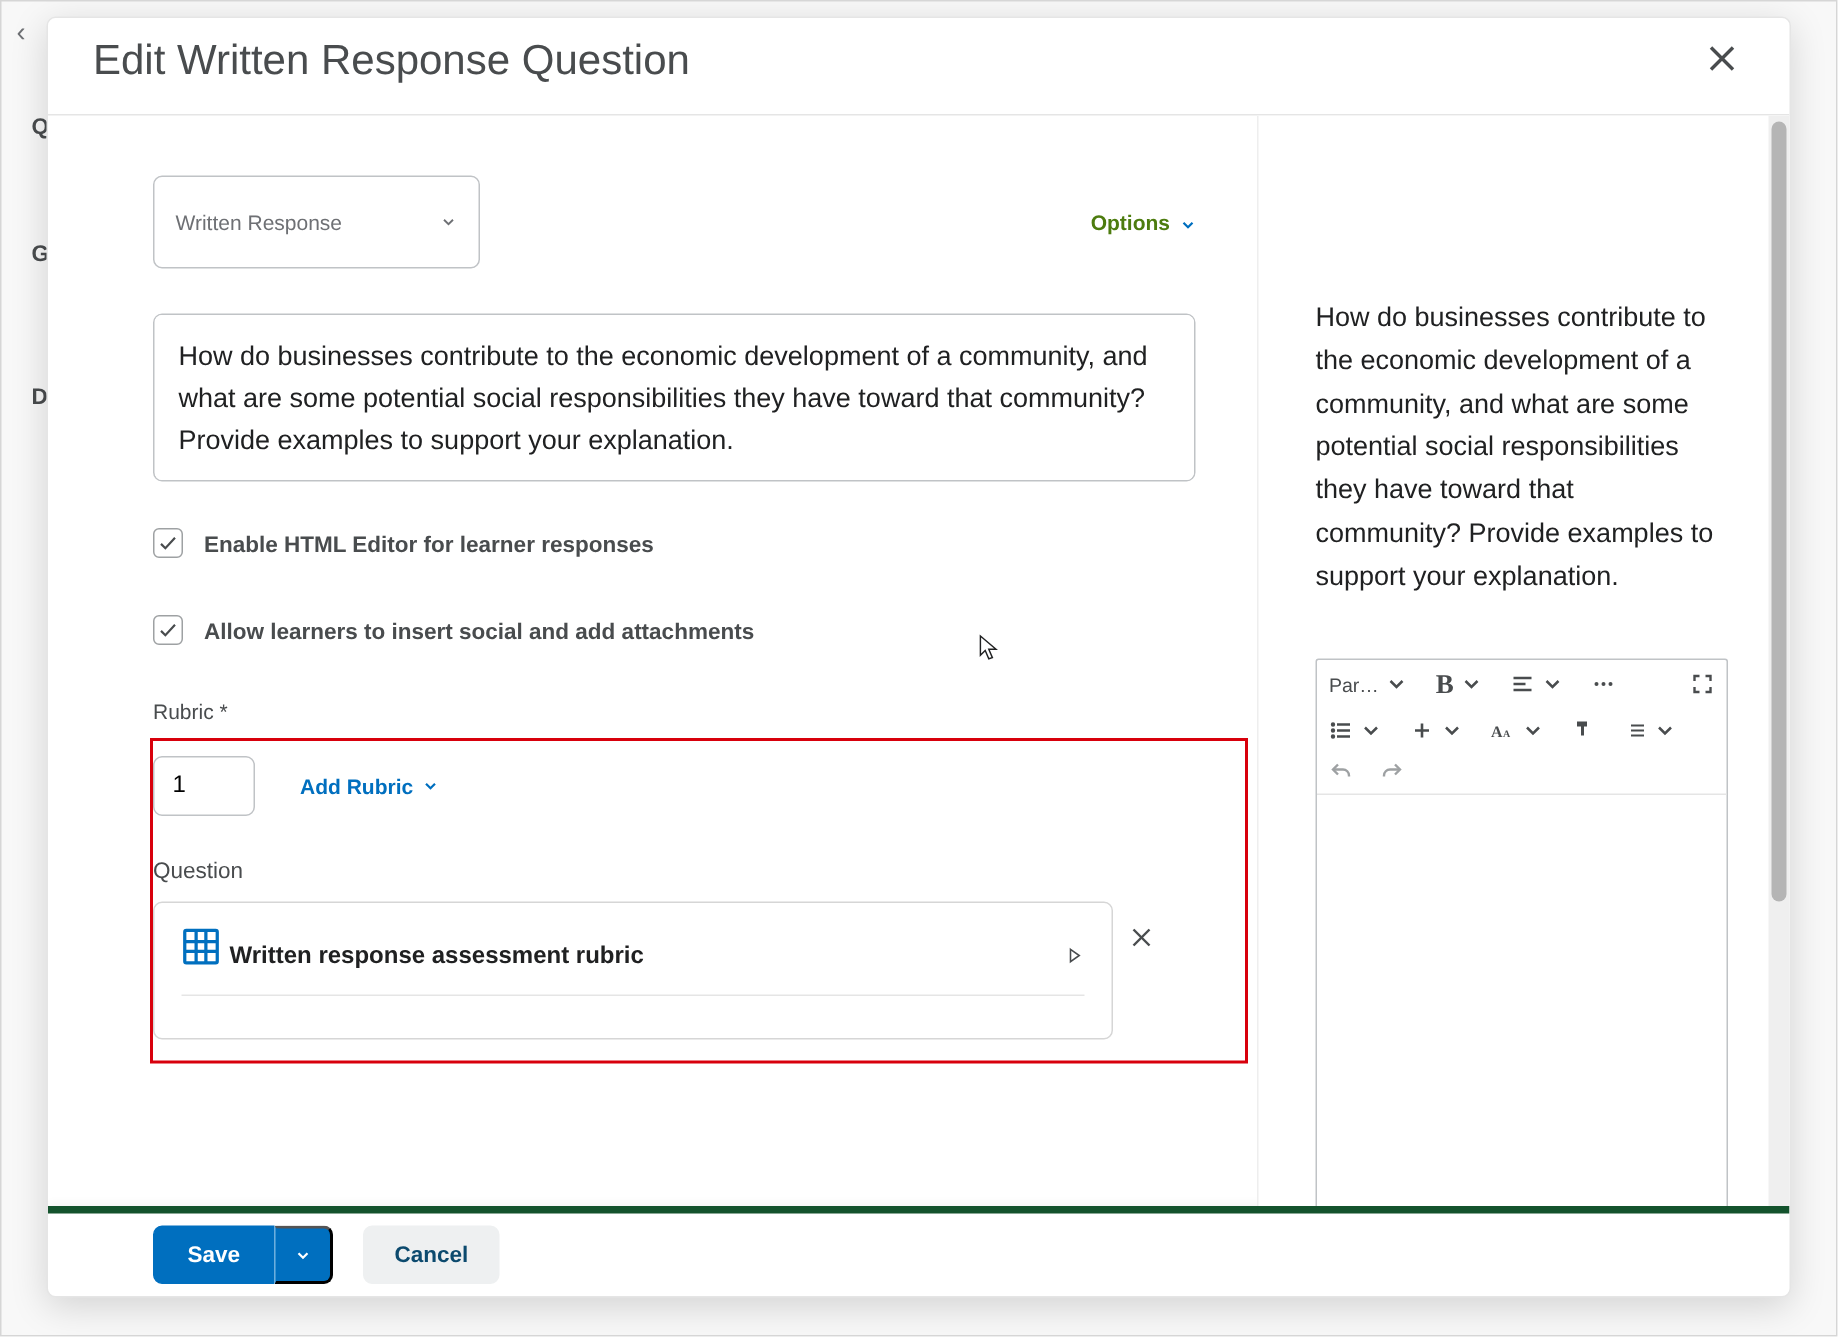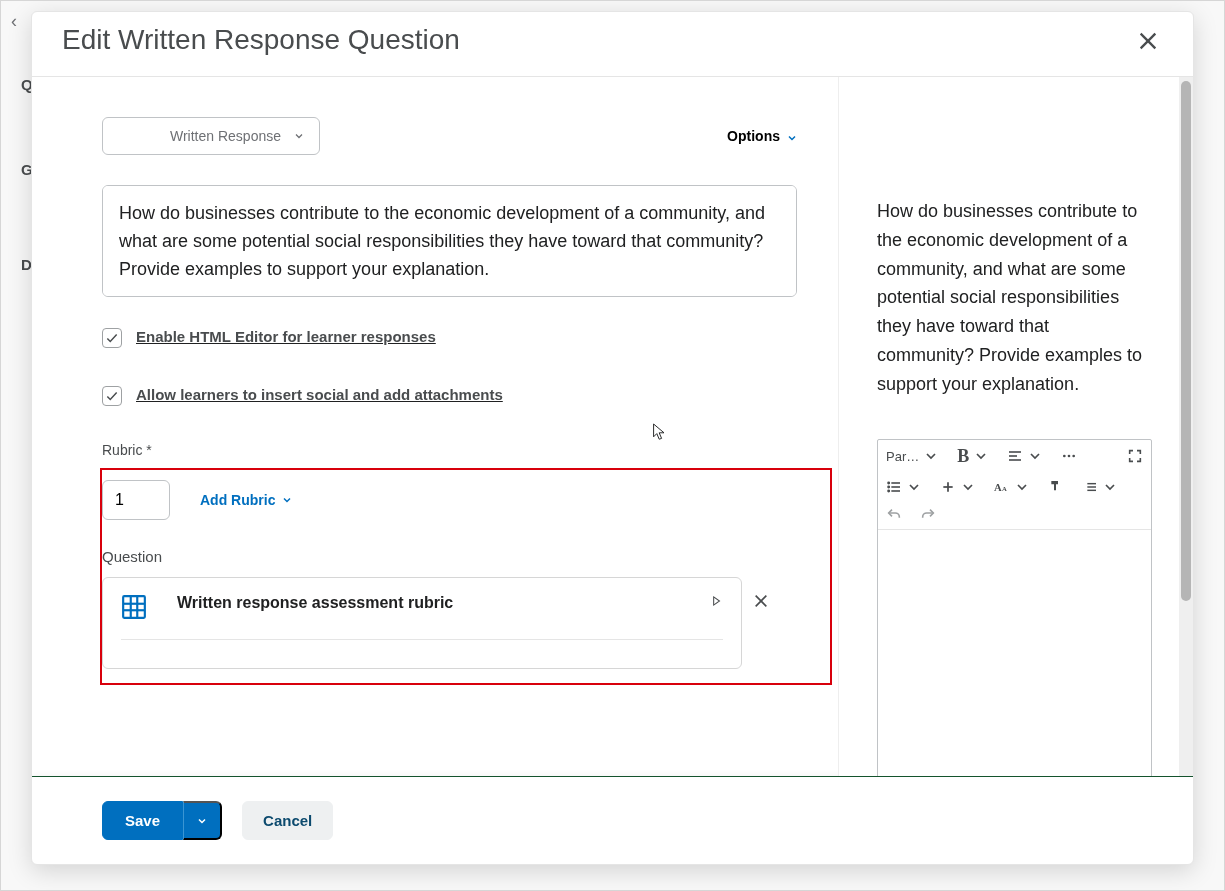--- a/index.html
+++ b/index.html
@@ -1,62 +1,62 @@
 <!DOCTYPE html>
 <html><head>
 <meta charset="utf-8">
 <style>
   * { box-sizing: border-box; }
   html, body { margin: 0; padding: 0; font-family: "Segoe UI", "Helvetica Neue", Arial, sans-serif; font-size: 14px; color: #202122; background: #f2f2f2; }
   .page-wrap { width: 1225px; height: 891px; position: relative; background: #f8f8f8; border: 1px solid #d6d6d6; overflow: hidden; }
   .page-bg-strip { position:absolute; left:10px; top:10px; color:#6e7074; font-size:18px;}
   .modal-backdrop { position: absolute; inset: 0; }
   .modal { position: absolute; left: 30px; right: 30px; top: 10px; bottom: 25px; background: #fff; border-radius: 6px; box-shadow: 0 6px 24px rgba(0,0,0,0.15); display: flex; flex-direction: column; overflow: hidden; border:1px solid #e5e5e5;}
-  .modal-header { display: flex; align-items: flex-end; justify-content: space-between; padding: 12px 30px 20px 30px; border-bottom: 1px solid #e5e5e5; }
+  .modal-header { display: flex; align-items: flex-start; justify-content: space-between; padding: 12px 30px 20px 30px; border-bottom: 1px solid #e5e5e5; }
   .modal-title { font-size: 28px; font-weight: 400; color: #494c4e; }
   .close-btn { background:none; border:none; cursor:pointer; padding:4px; color:#494c4e; }
   .close-btn svg { width:22px; height:22px; display:block; stroke:#494c4e; stroke-width:2.5; }
   .modal-body { flex:1; display:flex; overflow:hidden; }
   .editor-pane { flex:1; padding: 40px 40px 20px 70px; overflow-y:auto; position:relative; }
   .preview-pane { width: 355px; background:#fff; position:relative; overflow:hidden; border-left:1px solid #eee; padding: 0;}
   .preview-inner { position:absolute; inset:0; overflow:hidden; }
   .preview-scroll { position:absolute; right:0; top:0; bottom:0; width:14px; background:#efefef; }
   .preview-scroll-thumb { position:absolute; left:2px; right:2px; top:4px; height:520px; background:#b5b5b5; border-radius:5px;}
   .preview-content { padding: 120px 20px 20px 38px; font-size: 18px; line-height: 1.6; color:#202122; width: 330px; }
   .preview-editor-box { margin: 20px 0 0 38px; width: 275px; border:1px solid #c0c3c6; border-radius:2px; background:#fff; height: 390px; }
   .preview-toolbar { padding:6px 8px; border-bottom:1px solid #e5e5e5; display:flex; flex-wrap:wrap; gap:12px 18px; align-items:center; color:#494c4e;}
   .tb-item { display:inline-flex; align-items:center; gap:4px; color:#494c4e; }
   .tb-item svg { width:16px; height:16px; display:inline-block; }
   .tb-bold { font-weight:700; font-size:18px; font-family:Georgia, serif;}
   .tb-par { font-size:13px;text-align:right; }
   .row { display:flex; align-items:center; gap: 30px; margin-bottom: 30px; }
-  .type-select { display:flex; align-items:center; gap:12px; border:1px solid #c0c3c6; border-radius:6px; padding: 10px 14px; width: 218px; justify-content:flex-end; color:#6e7074; background:#fff;}
-  .options-link { margin-left:auto; color:#000000; font-weight:600; display:flex; align-items:flex-end; gap:6px; cursor:pointer;}
+  .type-select { display:flex; align-items:center; gap:12px; border:1px solid #c0c3c6; border-radius:6px; padding: 22px 14px; width: 218px; justify-content:space-between; color:#6e7074; background:#fff;}
+  .options-link { margin-left:auto; color:#4d7c0f; font-weight:600; display:flex; align-items:flex-end; gap:6px; cursor:pointer;}
   .label { font-size: 14px; color:#494c4e; margin-bottom: 10px; display:block;}
   .textarea { width: 695px; min-height: 112px; border:1px solid #c0c3c6; border-radius:6px; padding: 14px 16px; font-size: 18px; line-height: 1.55; color:#202122; resize:none; font-family:inherit; }
-  .check-row { display:flex; align-items:flex-start; gap: 14px; margin: 28px 0 0 0; text-decoration: underline; }
+  .check-row { display:flex; align-items:flex-end; gap: 14px; margin: 28px 0 0 0; }
   .check-row + .check-row { margin-top: 38px;}
   .checkbox { width:20px; height:20px; border:1px solid #9ea1a3; border-radius:4px; display:inline-flex; align-items:center; justify-content:center; background:#fff;}
   .checkbox svg { width:14px; height:14px; stroke:#494c4e; stroke-width:2.5; fill:none;}
   .check-label { font-weight:600; color:#494c4e; font-size:15px;}
   .points-section { margin-top: 36px; }
   .points-highlight { border:2px solid #d8000c; padding: 10px 20px 14px 0; margin-left:-2px; width: 732px; }
   .points-row { display:flex; align-items:center; gap: 30px; }
   .points-input { width:68px; height:40px; border:1px solid #c0c3c6; border-radius:6px; text-align:left; padding: 0 12px; font-size:16px;}
   .add-rubric { color:#006fbf; font-weight:600; display:flex; align-items:center; gap:6px; cursor:pointer;}
   .rubrics-label { margin: 28px 0 12px 0; color:#494c4e; font-size:15px;}
   .rubric-card { border:1px solid #d6d6d6; border-radius:6px; min-height:92px; padding: 16px 18px 16px 18px; display:flex; align-items:flex-start; gap:16px; position:relative; width: 640px;}
-  .rubric-card-inner { display:flex; align-items:flex-start; gap:30px; width:100%; border-bottom:1px solid #e5e5e5; padding-bottom:16px;}
+  .rubric-card-inner { display:flex; align-items:flex-end; gap:6px; width:100%; border-bottom:1px solid #e5e5e5; padding-bottom:16px;}
   .rubric-icon svg { width:26px; height:26px; }
   .rubric-title { font-weight:700; font-size:16px;}
   .rubric-expand { margin-left:auto; }
   .rubric-expand svg { width:14px; height:14px; fill:none; stroke:#494c4e; stroke-width:1.8;}
   .rubric-remove { position:absolute; right:-34px; top:14px; background:none; border:none; cursor:pointer; color:#494c4e;}
   .rubric-remove svg { width:16px; height:16px; stroke:#494c4e; stroke-width:2.4;}
-  .modal-footer { border-top:1px solid #14532d; padding: 24px 70px; display:flex; gap: 20px; align-items:flex-start; box-shadow: 0 -2px 6px rgba(0,0,0,0.04);}
+  .modal-footer { border-top:5px solid #14532d; padding: 8px 70px; display:flex; gap: 20px; align-items:flex-start; box-shadow: 0 -2px 6px rgba(0,0,0,0.04);}
   .btn { border-radius:6px; padding: 10px 20px; font-size:15px; font-weight:600; cursor:pointer; border:1px solid transparent;}
   .btn-primary-group { display:flex; }
   .btn-primary { background:#006fbf; color:#fff; border-color:#006fbf; border-radius:6px 0 0 6px; padding:10px 22px;}
   .btn-primary-caret { background:#006fbf; color:#fff; border-left:1px solid #3a95d3; border-radius:0 6px 6px 0; padding:10px 12px; cursor:pointer; display:flex; align-items:center;}
   .btn-secondary { background:#eef0f1; color:#0c4a6e; border-color:#eef0f1;}
   .chev-down { width:12px; height:12px; display:inline-block;}
   .cursor-img { position:absolute; left:620px; top:345px; pointer-events:none;}
   .cursor-img svg{ width:16px; height:20px;}
   .faded-letters { position:absolute; left:20px; color:#494c4e; font-size:15px; font-weight:600;}
 </style>

